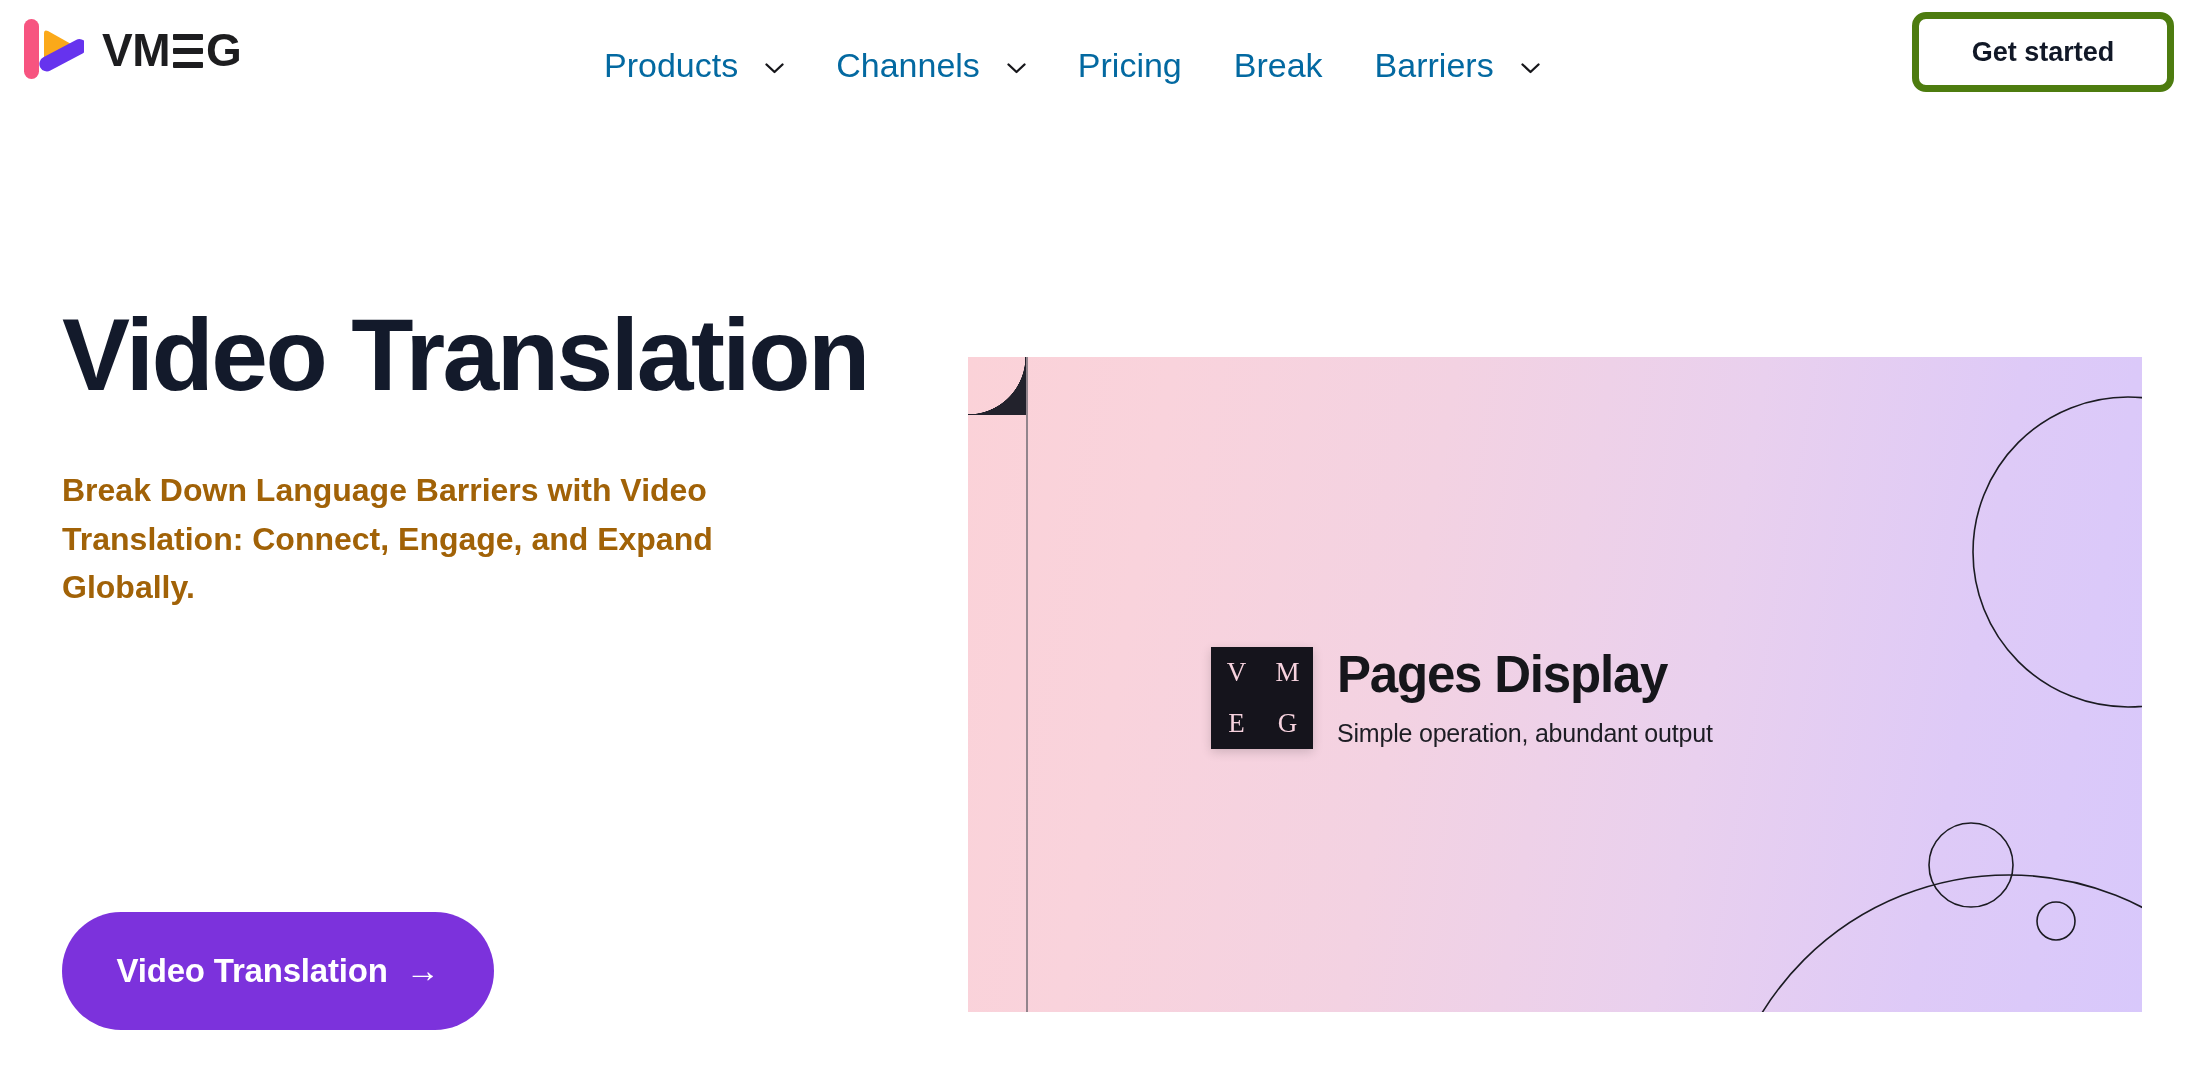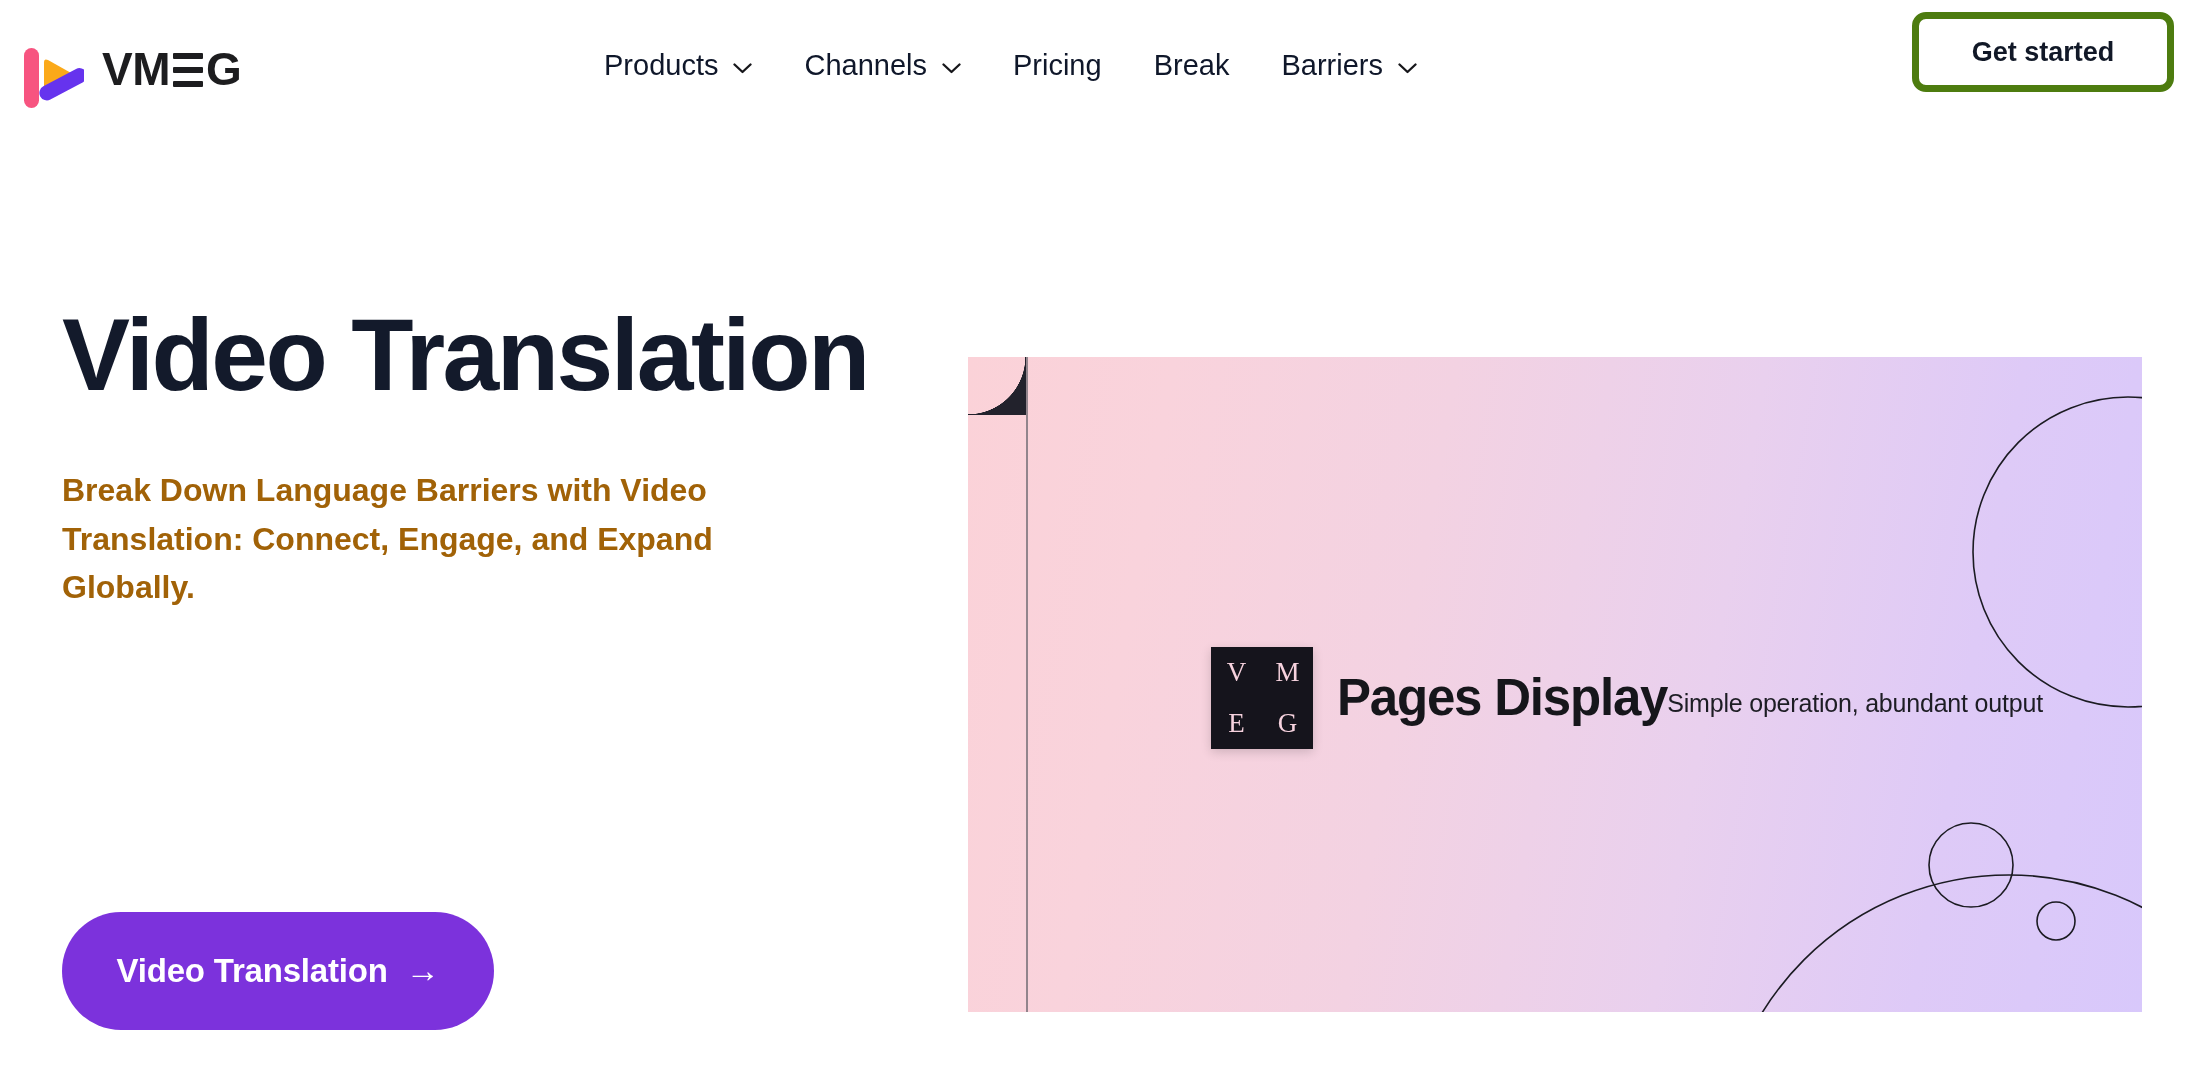--- a/index.html
+++ b/index.html
@@ -34,23 +34,23 @@
     display: flex;
     align-items: center;
     background: #ffffff;
   }
 
   .brand {
     position: absolute;
     left: 22px;
     top: 18px;
     display: flex;
+    align-items: center;
     gap: 18px;
     height: 64px;
-    margin-top: 28px;
   }
 
   .brand-mark {
     width: 62px;
     height: 66px;
     display: block;
     flex: none;
   }
 
   .brand-name {
@@ -86,24 +86,24 @@
     top: 0;
     height: 130px;
     display: flex;
     align-items: center;
     gap: 0;
   }
 
   .nav-item {
     display: flex;
     align-items: center;
-    gap: 15px;
-    font-size: 29px;
+    gap: 27px;
+    font-size: 34px;
     font-weight: 400;
-    color: #0f172a;
+    color: #0369a1;
     cursor: pointer;
     white-space: nowrap;
     padding: 10px 0;
   }
   .nav-item + .nav-item { margin-left: 52px; }
 
   .chev {
     width: 19px;
     height: 11px;
     display: block;
@@ -241,21 +241,21 @@
     box-shadow: 0 3px 10px rgba(0,0,0,.16);
   }
   .vmeg-box span {
     color: #F6D2DE;
     font-size: 27px;
     font-weight: 400;
     line-height: 1;
     font-family: "Liberation Serif", serif;
   }
 
-  .card-text { display: flex; flex-direction: row; }
+  .card-text { display: flex; flex-direction: column; }
   .card-title {
     font-size: 51px;
     font-weight: 700;
     color: #16161B;
     letter-spacing: -1.2px;
     line-height: 1.05;
   }
   .card-tagline {
     font-size: 25px;
     font-weight: 400;

